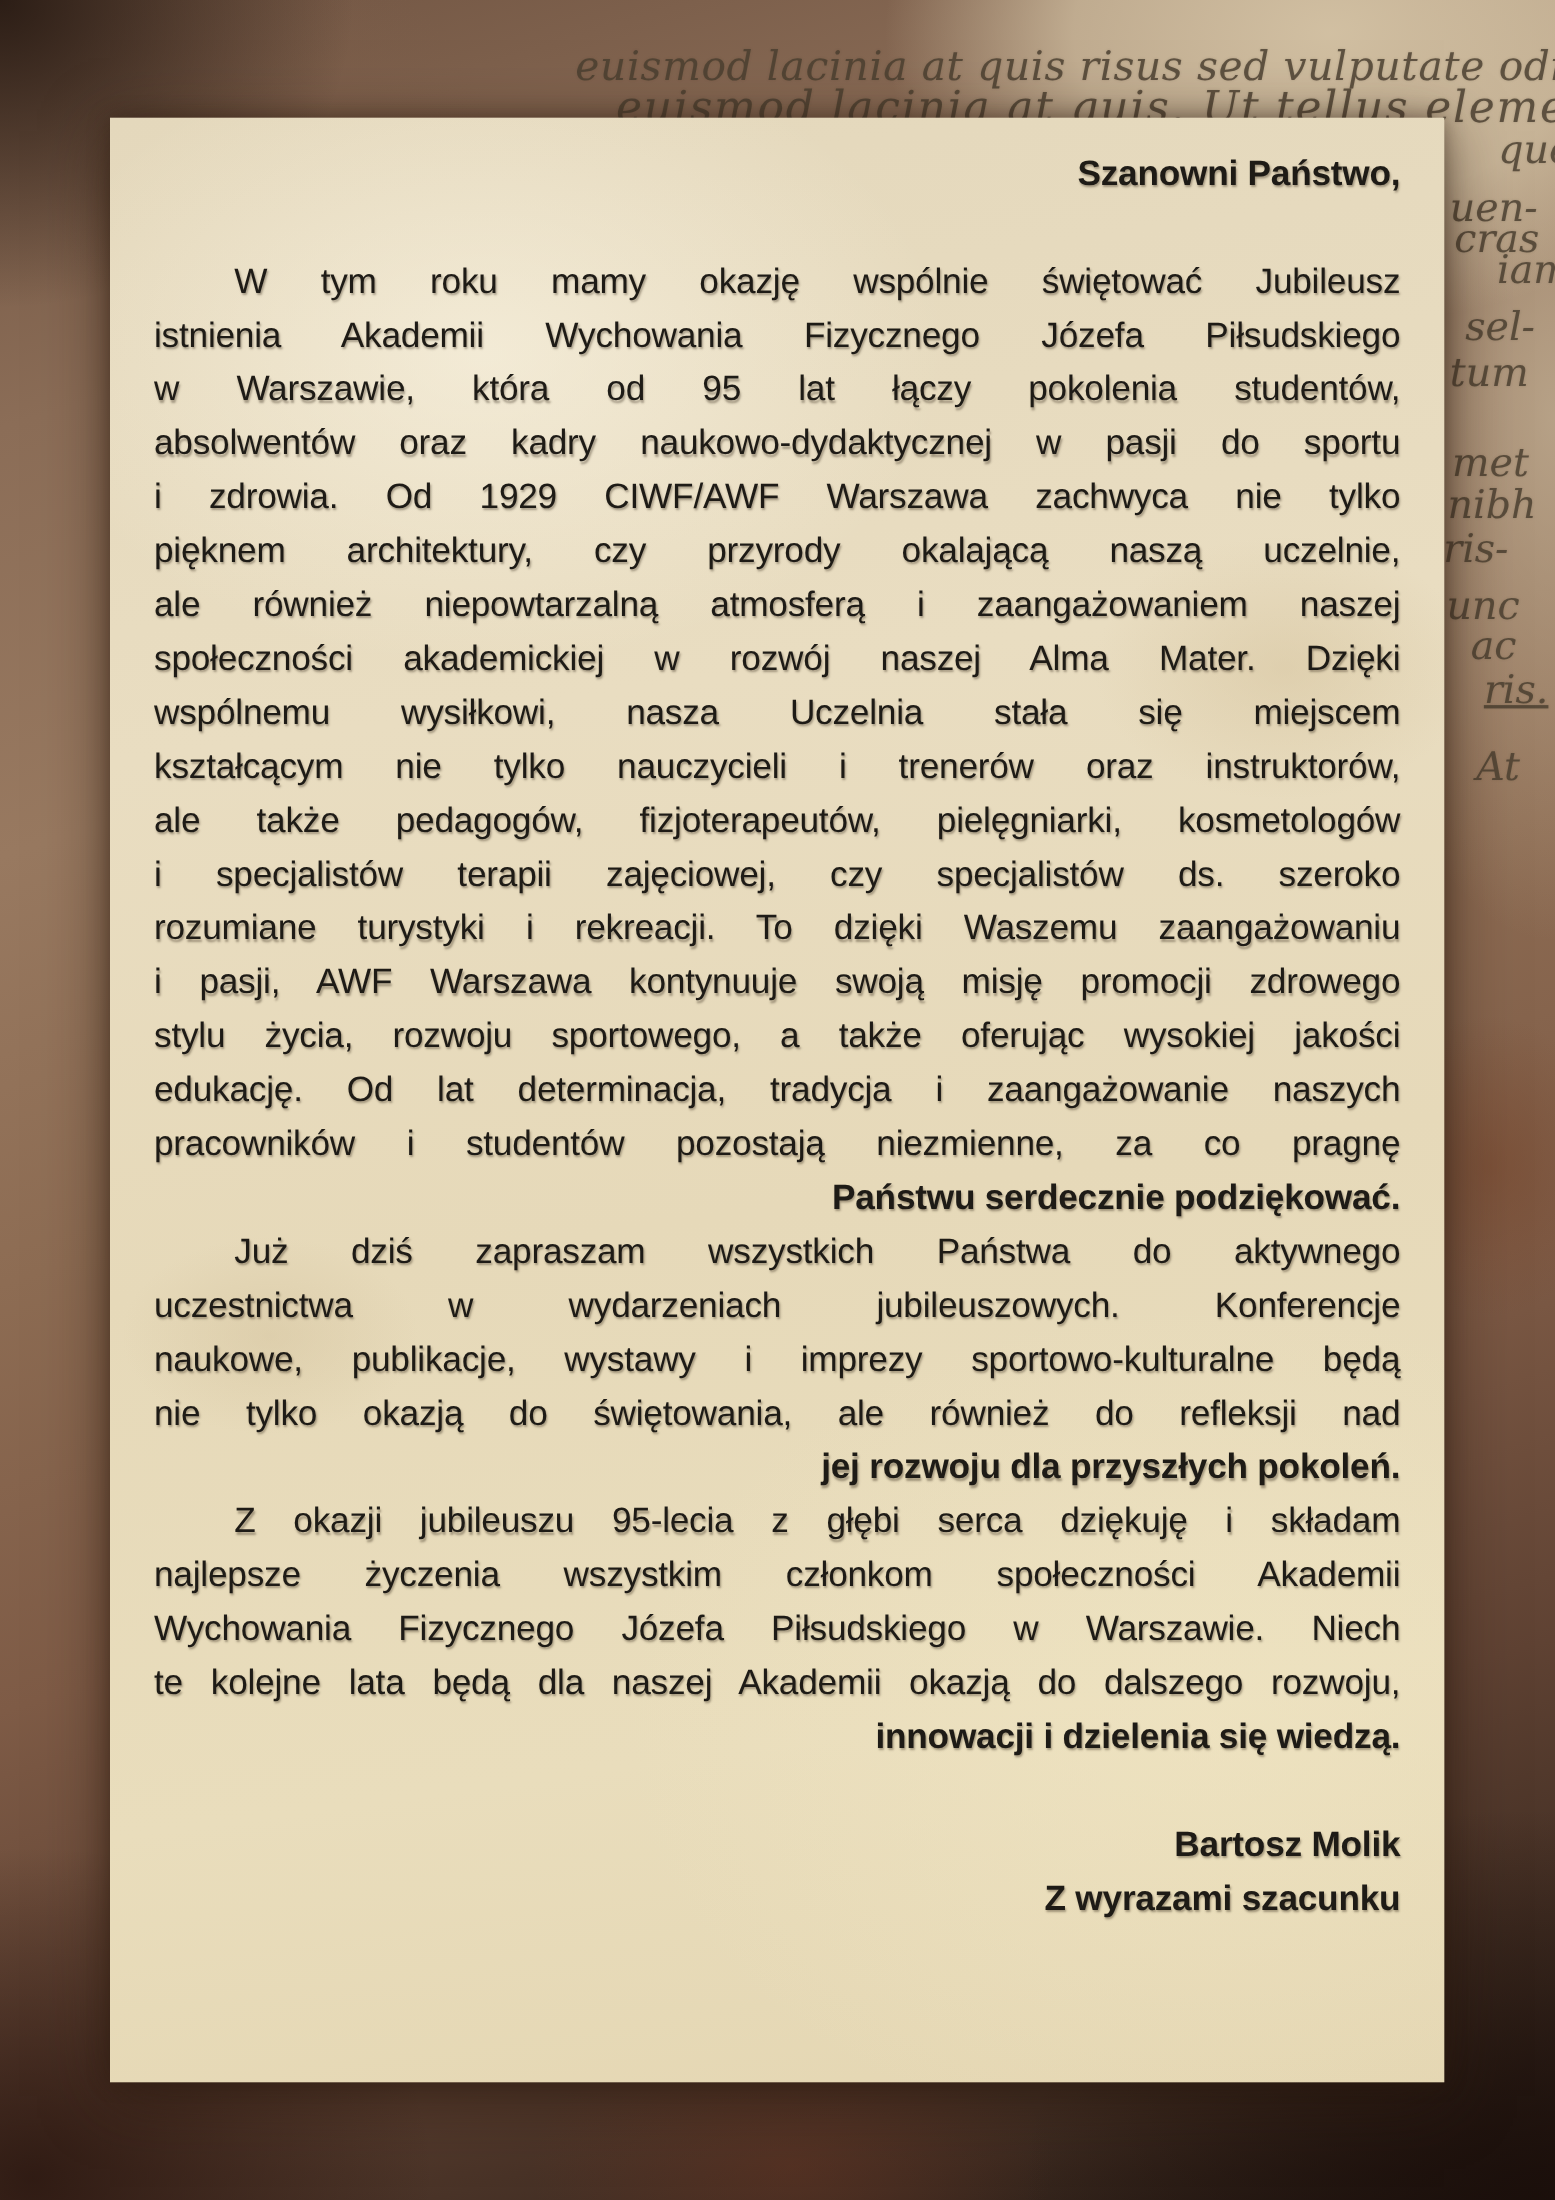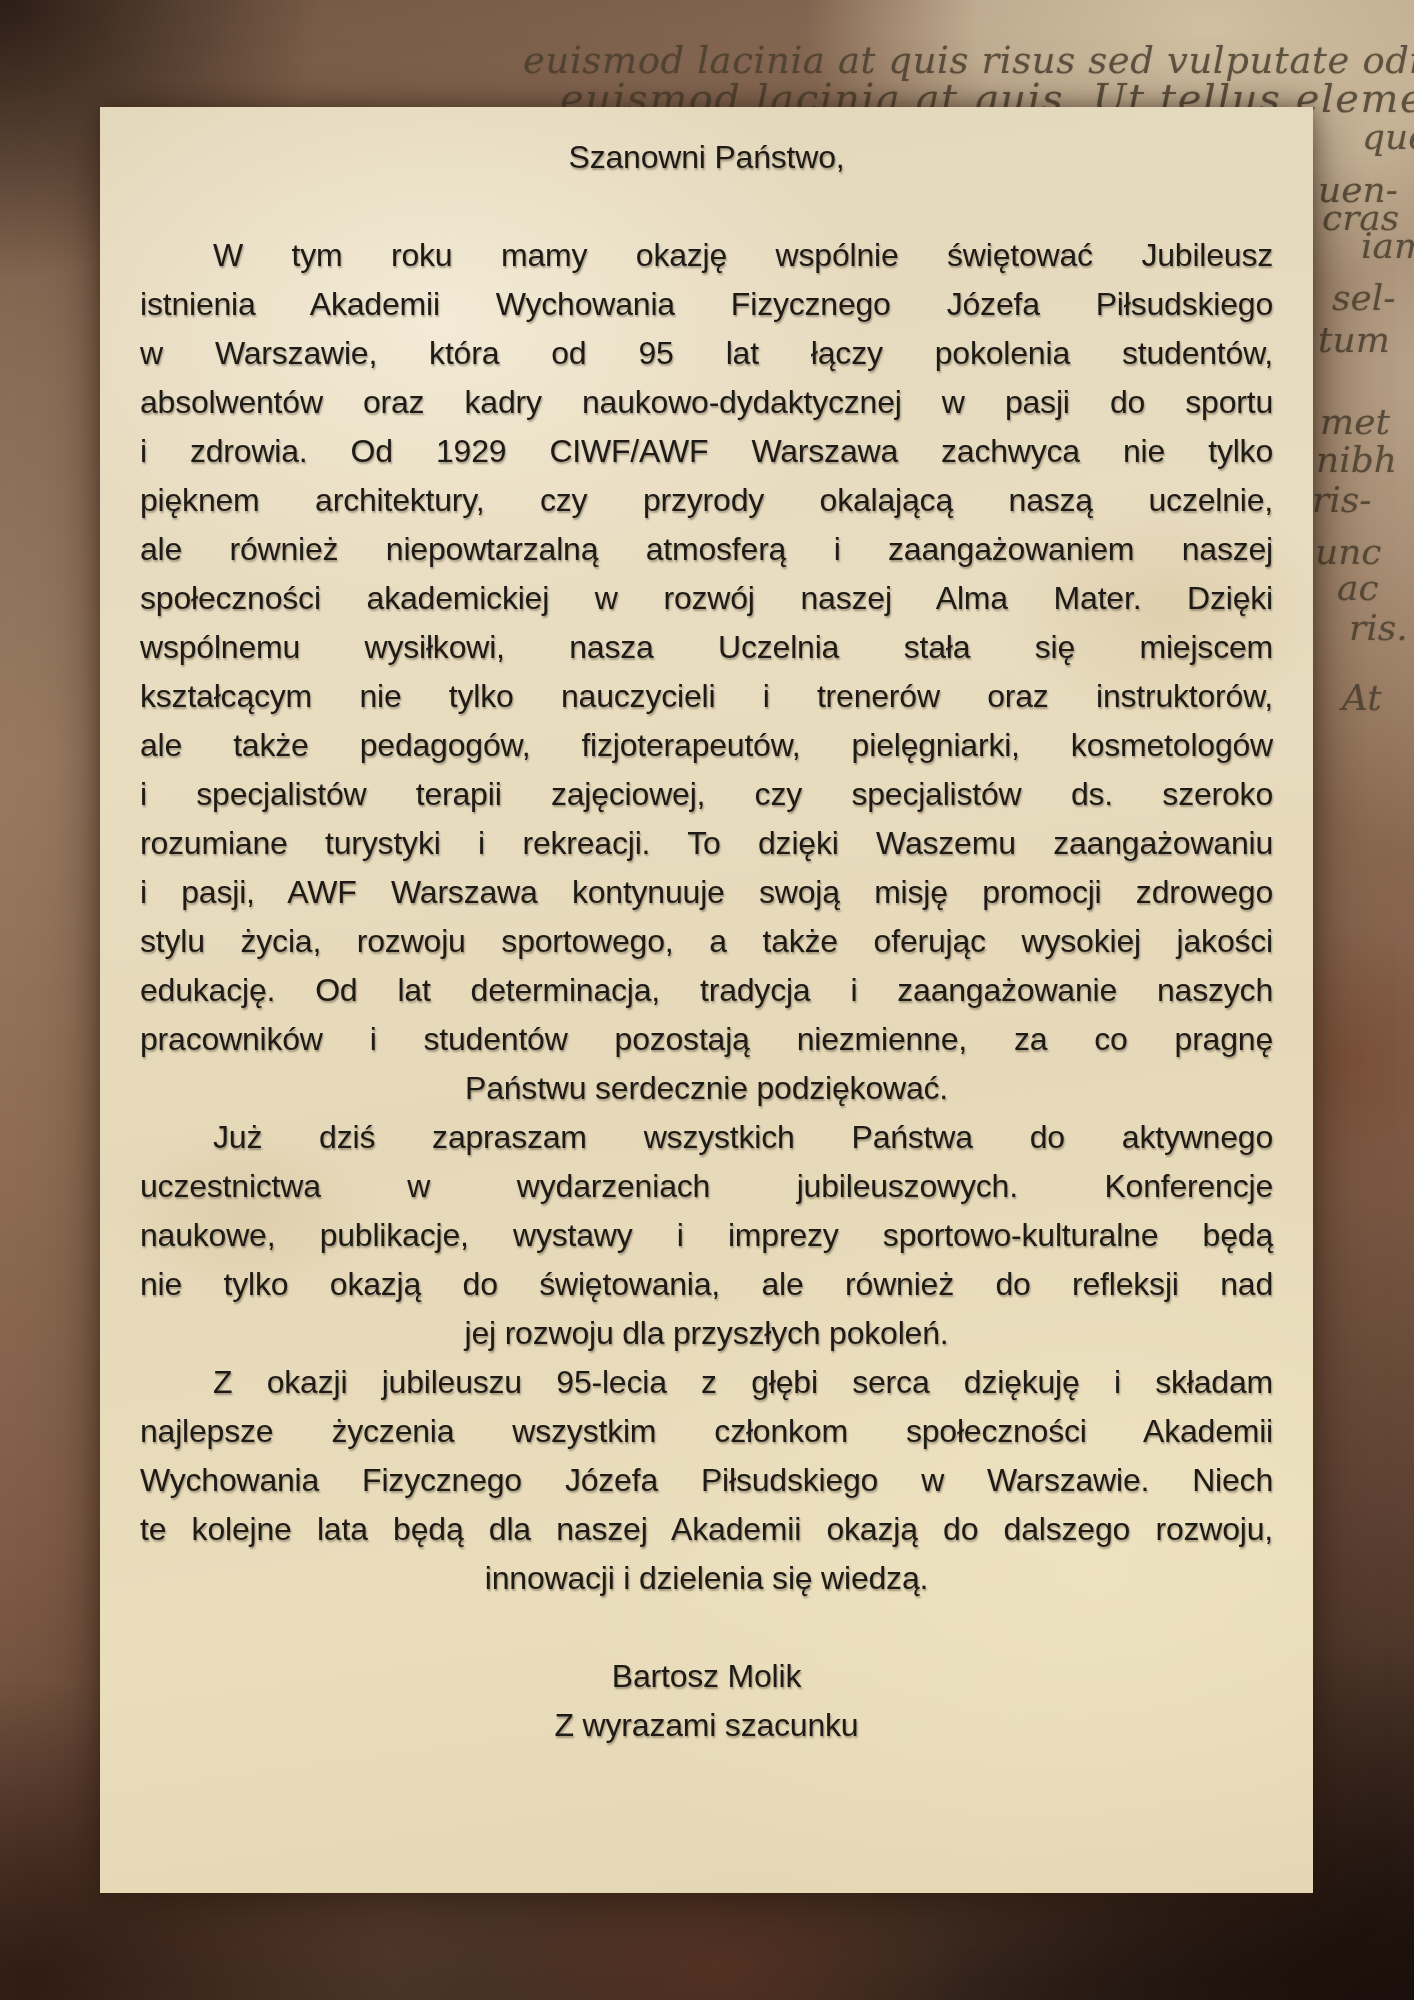--- a/index.html
+++ b/index.html
@@ -54,21 +54,21 @@
   .letter-text {
     font-family: "Liberation Sans", sans-serif;
     font-size: 32px;
     line-height: 49px;
     color: #1e1b16;
     text-shadow: 1px 2px 2px rgba(52,39,25,0.4);
     letter-spacing: -0.2px;
   }
   .line { min-height: 49px; }
   .just { text-align: justify; text-align-last: justify; }
-  .plain { text-align: center; }
+  .plain { text-align: right; font-weight: bold; }
   .indent { text-indent: 73px; }
   .blank { height: 49px; }
 </style>
 </head>
 <body>
 
 <div class="scene">
 
   <div class="latin latin-line-1">euismod lacinia at quis risus sed vulputate odio. Sed</div>
 
@@ -79,21 +79,21 @@
       <div class="latin frag" style="top: 172px; left: 1318px;">uen-</div>
       <div class="latin frag" style="top: 200px; left: 1322px;">cras</div>
       <div class="latin frag" style="top: 228px; left: 1325px; margin-left: 36px;">iam</div>
       <div class="latin frag" style="top: 280px; left: 1332px;">sel-</div>
       <div class="latin frag" style="top: 322px; left: 1318px;">tum</div>
       <div class="latin frag" style="top: 404px; left: 1320px;">met</div>
       <div class="latin frag" style="top: 442px; left: 1316px;">nibh</div>
       <div class="latin frag" style="top: 482px; left: 1312px;">ris-</div>
       <div class="latin frag" style="top: 534px; left: 1315px;">unc</div>
       <div class="latin frag" style="top: 570px; left: 1337px;">ac</div>
-      <div class="latin frag" style="top: 610px; left: 1349px;">ris.</div>
+      <div class="latin frag" style="top: 610px; left: 1349px; text-decoration: underline;">ris.</div>
       <div class="latin frag" style="top: 647px; left: 1342px; margin-top: 33px;">At</div>
     </div>
 
   <div class="page">
     <div class="letter-text">
 
       <div class="line plain">Szanowni Państwo,</div>
 
       <div class="line blank"></div>
 

